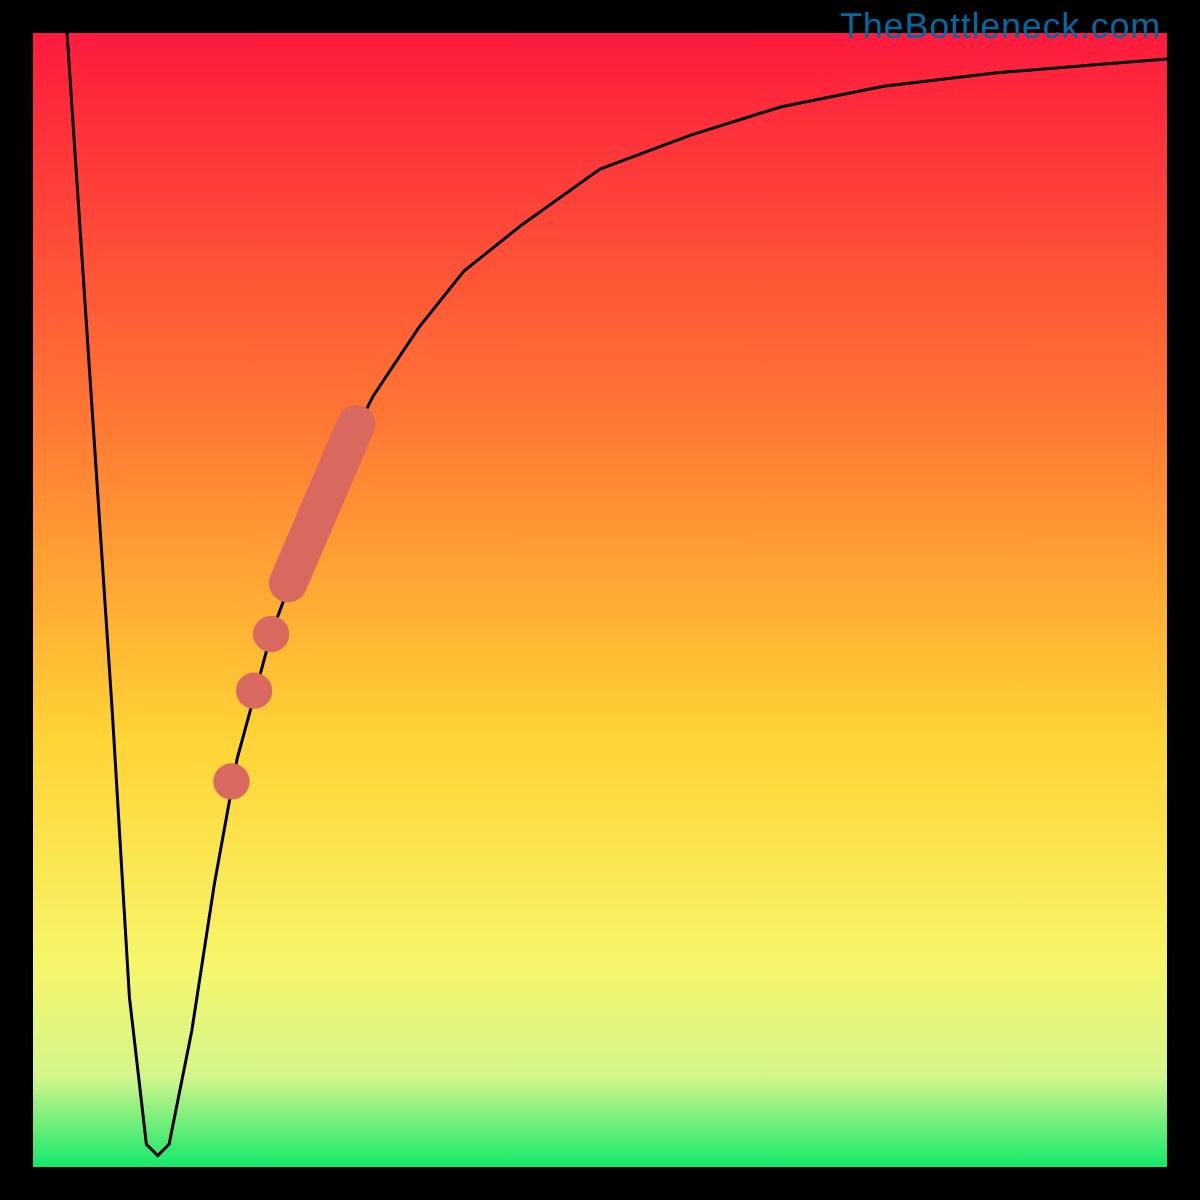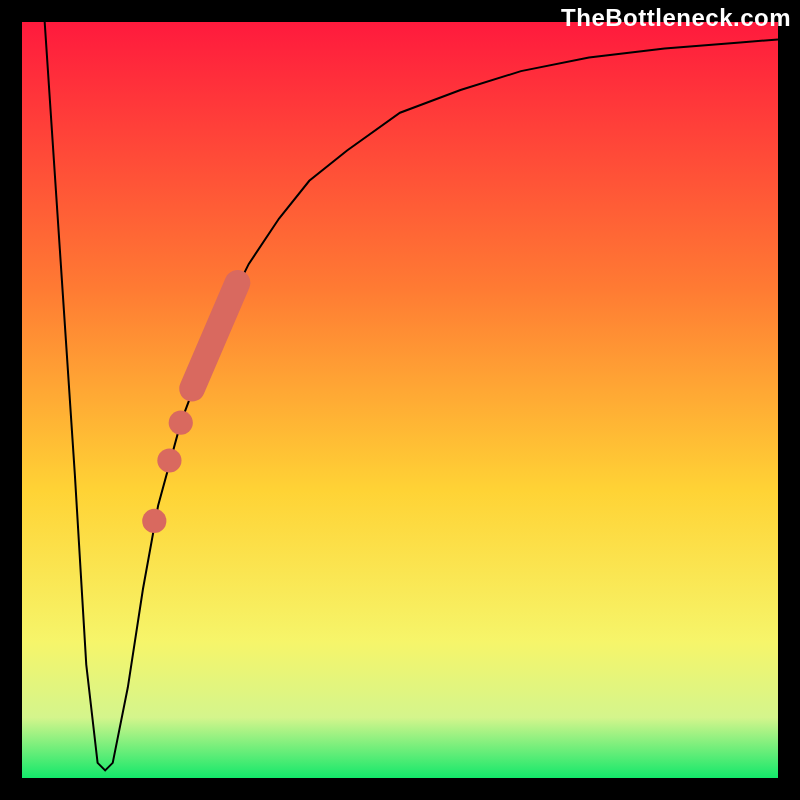--- a/index.html
+++ b/index.html
@@ -26,25 +26,25 @@
     overflow: hidden;
   }
   .plot-area svg {
     display: block;
     width: 756px;
     height: 756px;
   }
   .watermark {
     position: absolute;
     top: 4px;
-    right: 9px;
-    color: #ffffff;
+    right: 26px;
+    color: #0369a1;
     font-size: 24px;
     letter-spacing: 0.5px;
-    font-weight: 700;
+    font-weight: 400;
     user-select: none;
   }
 </style>
 </head>
 <body>
 
 <div class="frame">
   <div class="plot-area">
     <svg viewBox="0 0 100 100" preserveAspectRatio="none">
       <defs>

